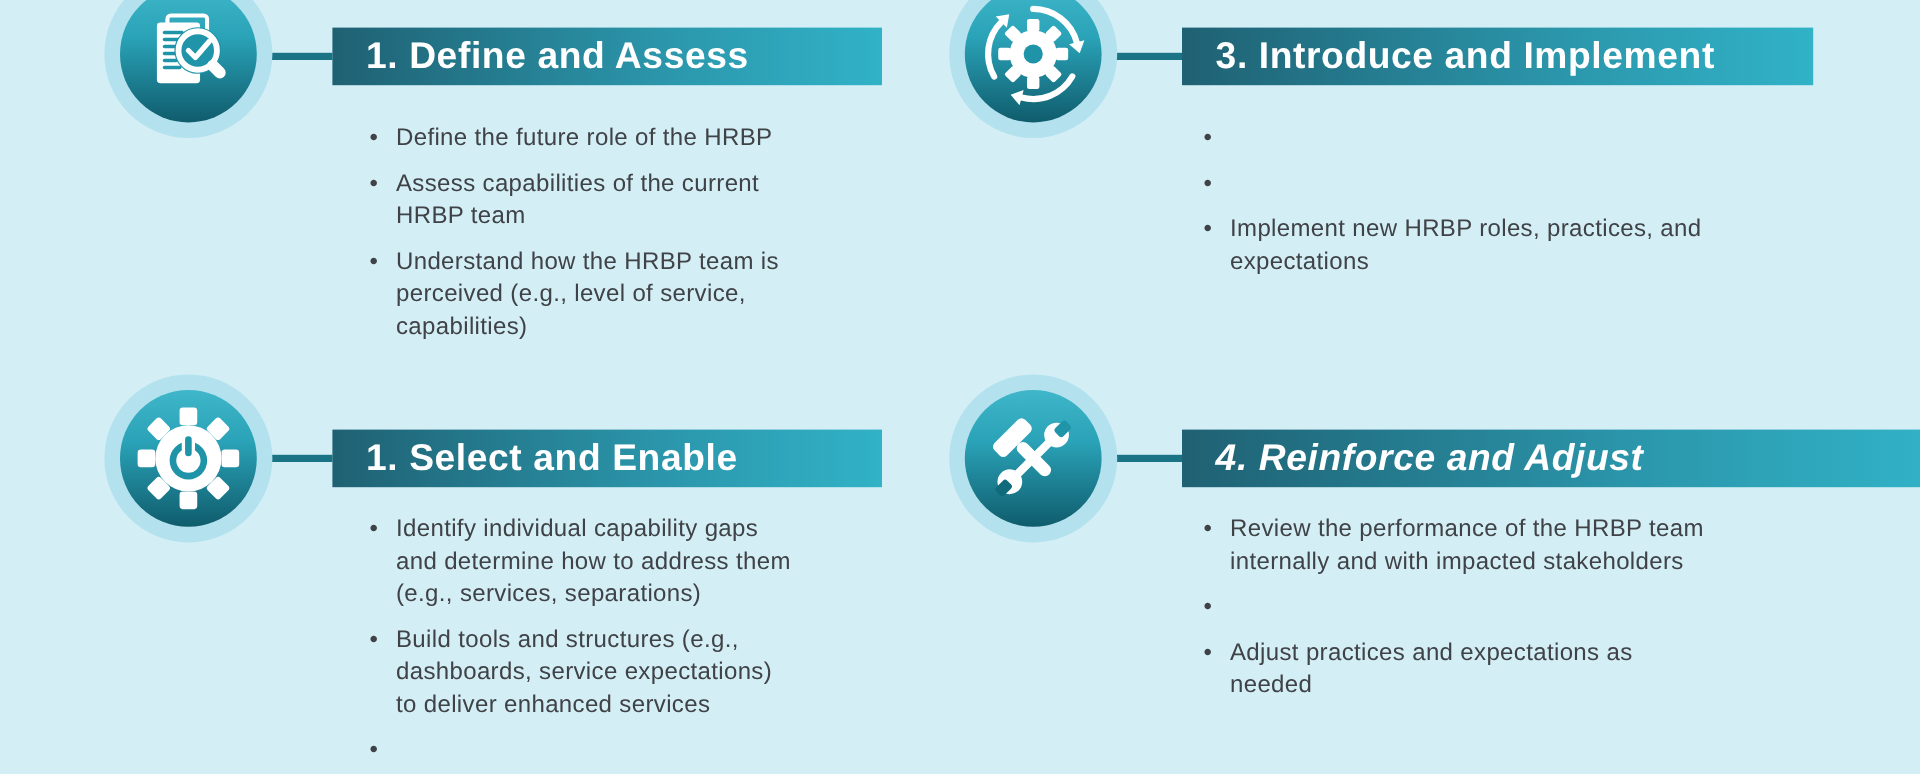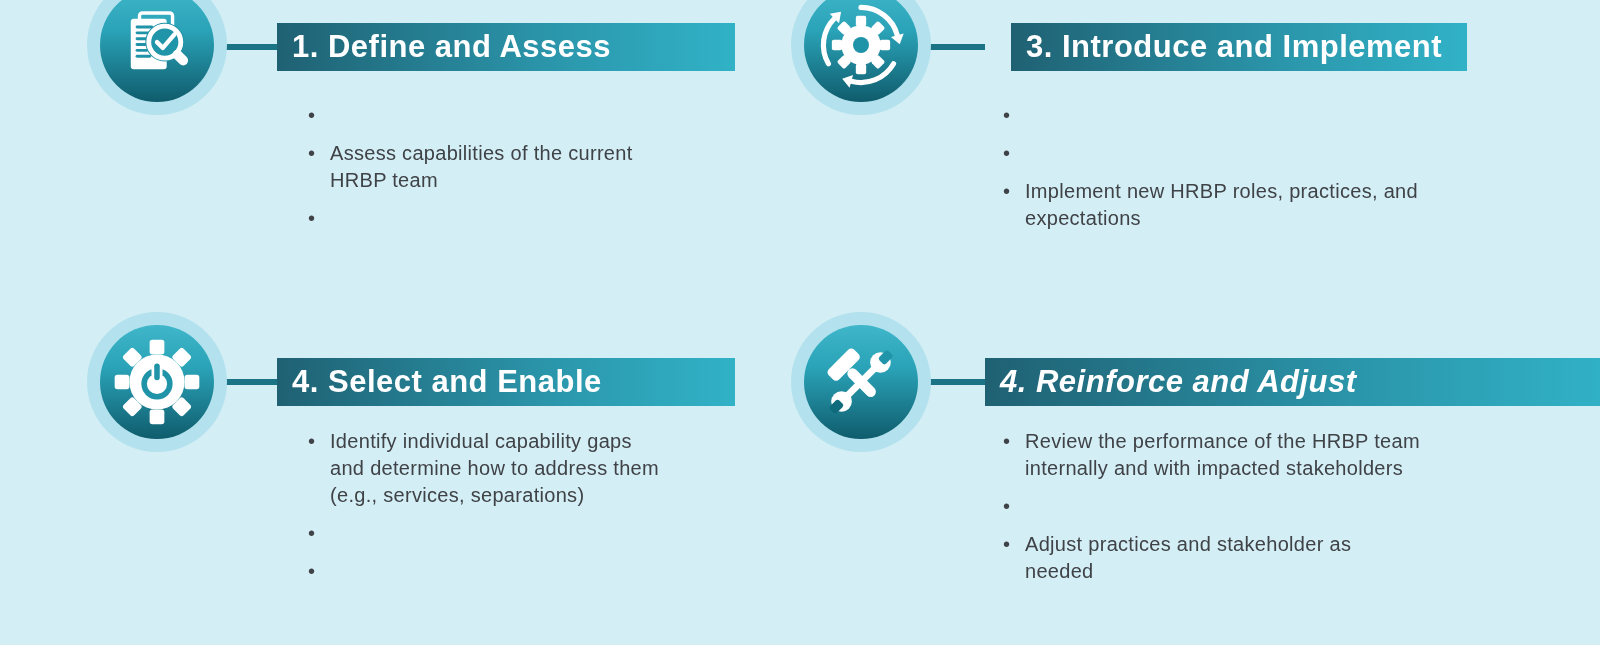--- a/index.html
+++ b/index.html
@@ -43,25 +43,25 @@
     background: linear-gradient(180deg, #3fb6c9 0%, #2aa2b7 38%, #0f5c6c 100%);
     display: flex; align-items: center; justify-content: center;
   }
 
   
   .banner {
     position: absolute;
     height: 48px;
     background: linear-gradient(90deg, #1f6173 0%, #2b96ab 60%, #31b2c7 100%);
     display: flex; align-items: center;
-    padding-left: 15px;
+    padding-left: 28px;
     box-sizing: border-box;
   }
   .b1 { left: 277px; top: 23px;  width: 458px; }
-  .b3 { left: 985px; top: 23px;  width: 456px; margin-left: 26px; }
+  .b3 { left: 985px; top: 23px;  width: 526px; }
   .b2 { left: 277px; top: 358px; width: 458px; }
   .b4 { left: 985px; top: 358px; width: 626px; font-style: italic; }
 
   .banner-title {
     color: #ffffff;
     font-size: 31px;
     font-weight: bold;
     letter-spacing: 0.5px;
     white-space: nowrap;
   }
@@ -178,52 +178,59 @@
           <rect x="44.5" y="83" width="11" height="15" rx="3" fill="#0f6b7c"></rect>
         </g>
       </svg>
     </div>
   </div>
 
   <div class="banner b1">
     <span class="banner-title">1. Define and Assess</span>
   </div>
   <div class="banner b2">
-    <span class="banner-title">4. Select and Enable</span>
+    <span class="banner-title">1. Select and Enable</span>
   </div>
   <div class="banner b3">
     <span class="banner-title">3. Introduce and Implement</span>
   </div>
   <div class="banner b4">
     <span class="banner-title">4. Reinforce and Adjust</span>
   </div>
 
   <div class="bullets l1">
     <div class="bullet">
       <span class="dot">•</span>
+      <span class="bullet-text">Define the future role of the HRBP</span>
     </div>
     <div class="bullet">
       <span class="dot">•</span>
       <span class="bullet-text">Assess capabilities of the current
 HRBP team</span>
     </div>
     <div class="bullet">
       <span class="dot">•</span>
+      <span class="bullet-text">Understand how the HRBP team is
+perceived (e.g., level of service,
+capabilities)</span>
     </div>
   </div>
 
   <div class="bullets l2">
     <div class="bullet">
       <span class="dot">•</span>
       <span class="bullet-text">Identify individual capability gaps
 and determine how to address them
 (e.g., services, separations)</span>
     </div>
     <div class="bullet">
       <span class="dot">•</span>
+      <span class="bullet-text">Build tools and structures (e.g.,
+dashboards, service expectations)
+to deliver enhanced services</span>
     </div>
     <div class="bullet">
       <span class="dot">•</span>
     </div>
   </div>
 
   <div class="bullets l3">
     <div class="bullet">
       <span class="dot">•</span>
     </div>
@@ -241,18 +248,18 @@
     <div class="bullet">
       <span class="dot">•</span>
       <span class="bullet-text">Review the performance of the HRBP team
 internally and with impacted stakeholders</span>
     </div>
     <div class="bullet">
       <span class="dot">•</span>
     </div>
     <div class="bullet">
       <span class="dot">•</span>
-      <span class="bullet-text">Adjust practices and stakeholder as
+      <span class="bullet-text">Adjust practices and expectations as
 needed</span>
     </div>
   </div>
 
 </div>
 
 </body></html>

